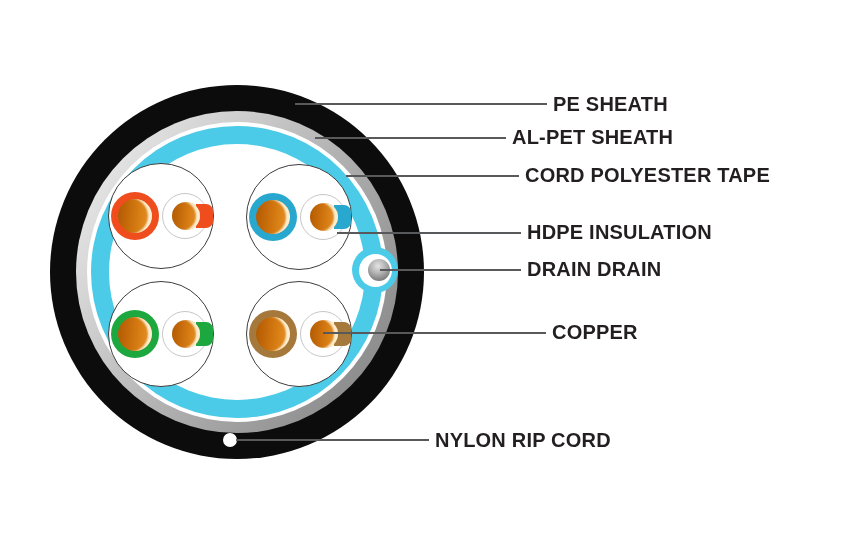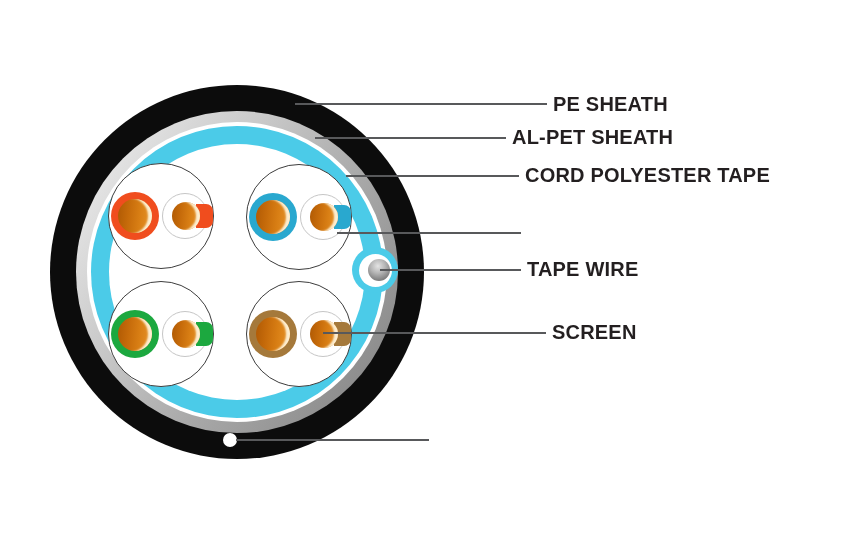--- a/index.html
+++ b/index.html
@@ -130,22 +130,24 @@
   <div class="leader" id="ld-pe"></div>
   <div class="lbl" id="lb-pe">PE SHEATH</div>
 
   <div class="leader" id="ld-alpet"></div>
   <div class="lbl" id="lb-alpet">AL-PET SHEATH</div>
 
   <div class="leader" id="ld-tape"></div>
   <div class="lbl" id="lb-tape">CORD POLYESTER TAPE</div>
 
   <div class="leader" id="ld-hdpe"></div>
+  <div class="lbl" id="lb-hdpe">HDPE INSULATION</div>
 
   <div class="leader" id="ld-drain"></div>
-  <div class="lbl" id="lb-drain">TAPE WIRE</div>
+  <div class="lbl" id="lb-drain">DRAIN DRAIN</div>
 
   <div class="leader" id="ld-copper"></div>
-  <div class="lbl" id="lb-copper">SCREEN</div>
+  <div class="lbl" id="lb-copper">COPPER</div>
 
   <div class="leader" id="ld-nylon"></div>
+  <div class="lbl" id="lb-nylon">NYLON RIP CORD</div>
 
 </div>
 
 </body></html>

